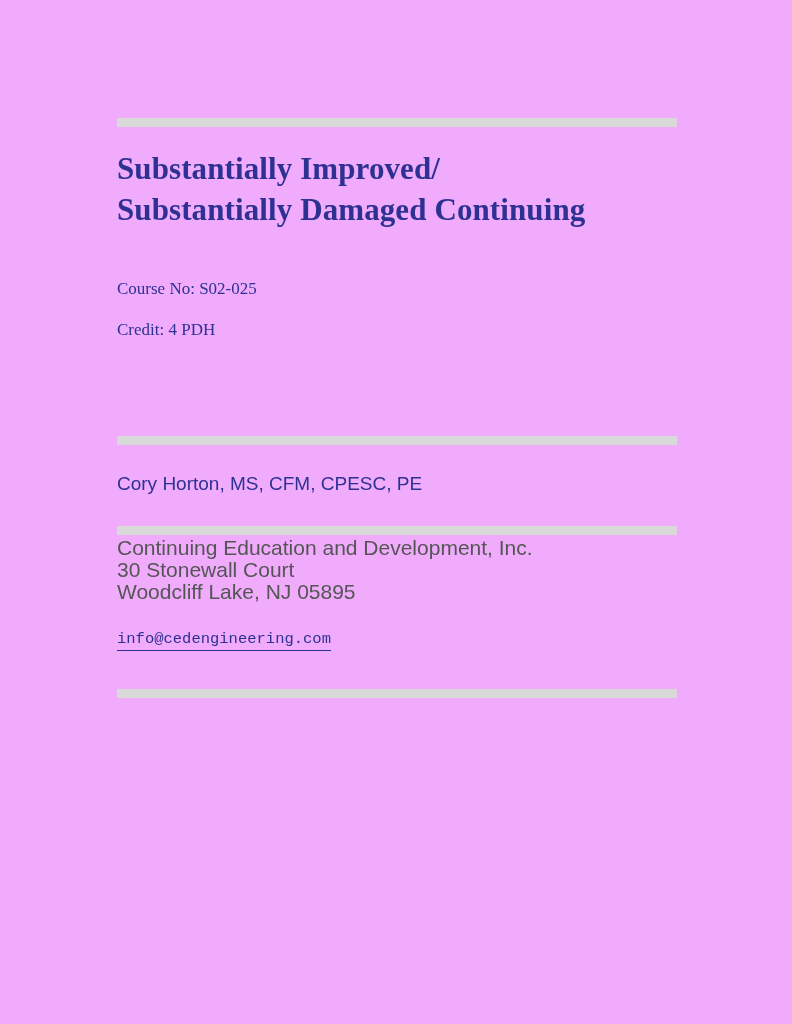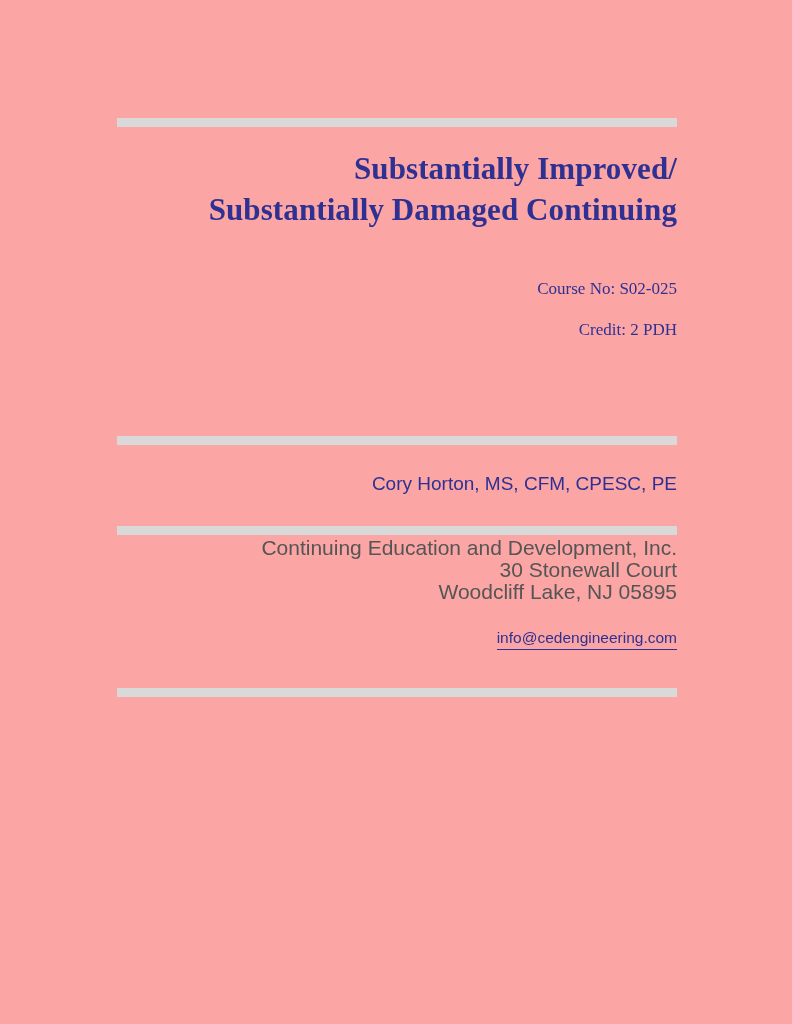--- a/index.html
+++ b/index.html
@@ -13,22 +13,21 @@
     font-family: "Liberation Serif", serif;
     color: #000000;
     position: relative;
     overflow: hidden;
   }
   .page {
     position: absolute;
     left: 0; top: 0;
     width: 792px;
     height: 1024px;
-    background: #fca5a5;
-    text-align: right;
+    background: #f0abfc;
   }
   .content {
     position: absolute;
     left: 117px;
     top: 0;
     width: 560px;
   }
   .rule {
     height: 9px;
     background: #d9d9d9;
@@ -130,21 +129,21 @@
     color: #555555;
   }
   .contact {
     margin-top: 24px;
     font-family: "Liberation Sans", sans-serif;
     font-size: 15.5px;
     line-height: 22px;
     color: #555555;
   }
   .email {
-    font-family: Liberation Sans, sans-serif;
+    font-family: Liberation Mono, monospace;
     font-size: 15.5px;
     line-height: 22px;
     color: #2e3192;
     text-decoration: none;
     display: inline-block;
     border-bottom: 1px solid #2e3192;
   }
   .rule-bottom { margin-top: 38px; }
 </style>
 </head>
@@ -155,21 +154,21 @@
 
     <div class="rule rule-top"></div>
 
     <h1 class="doc-title">
       <span class="line">Substantially Improved/</span>
       <span class="line">Substantially Damaged Continuing</span>
     </h1>
 
     <div class="meta">
       <div class="meta-line">Course No: S02-025</div>
-      <div class="meta-line">Credit: 2 PDH</div>
+      <div class="meta-line">Credit: 4 PDH</div>
     </div>
 
     <div class="spacer-a"></div>
 
     <div class="rule"></div>
 
     <div class="spacer-b"></div>
 
     <div class="author">Cory Horton, MS, CFM, CPESC, PE</div>
 

